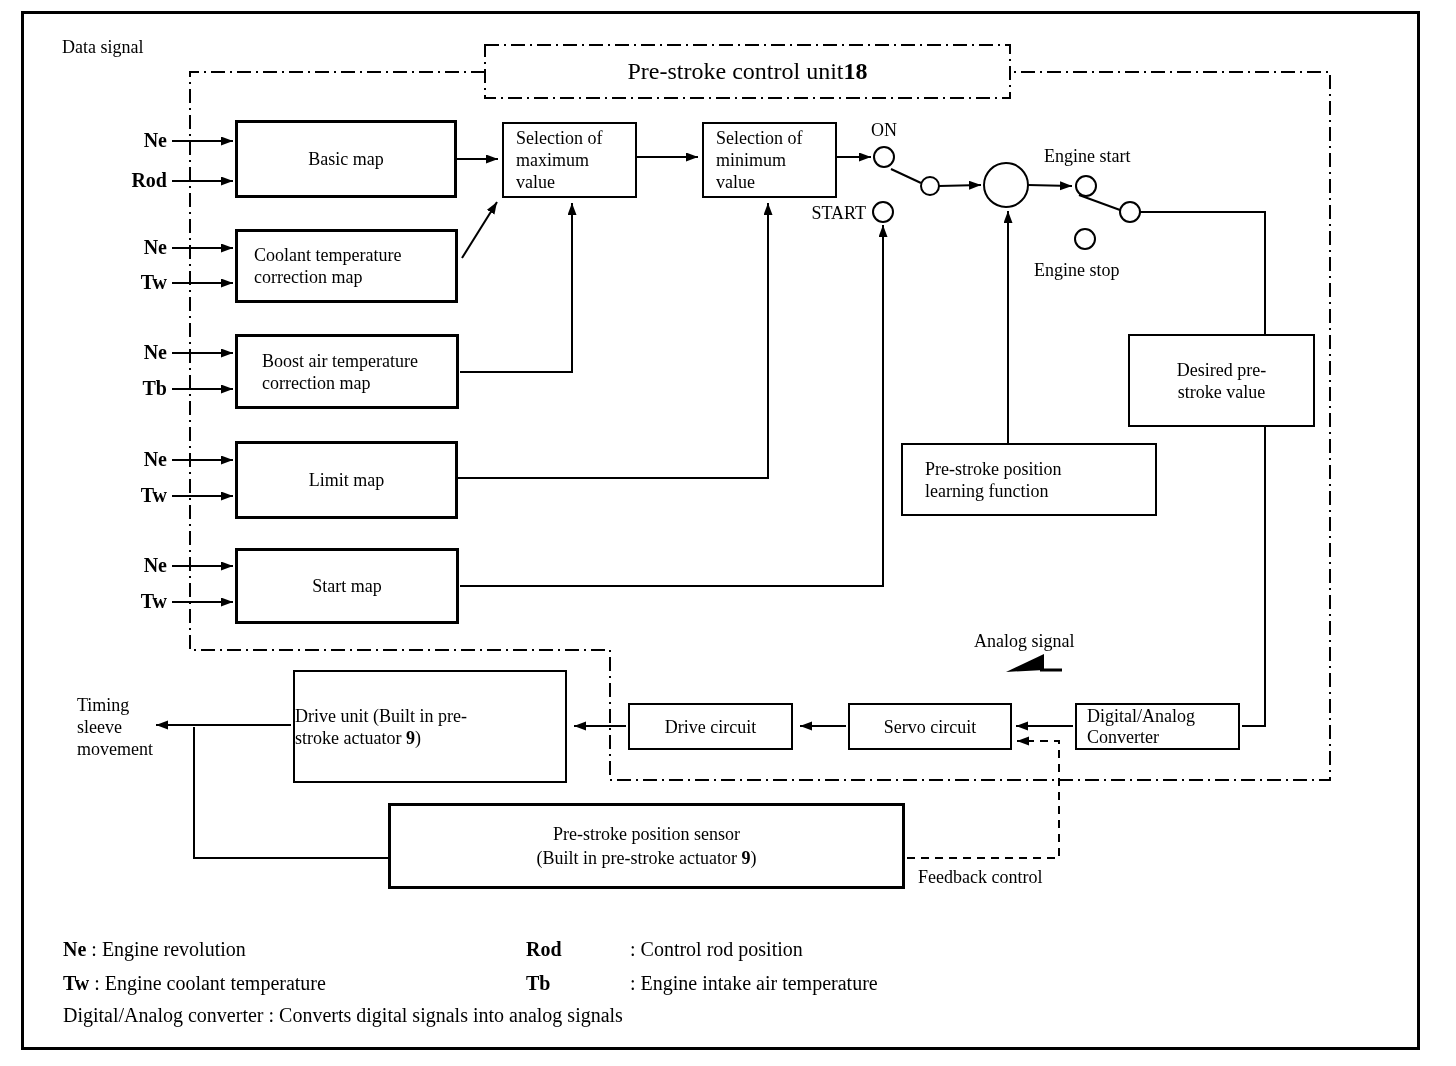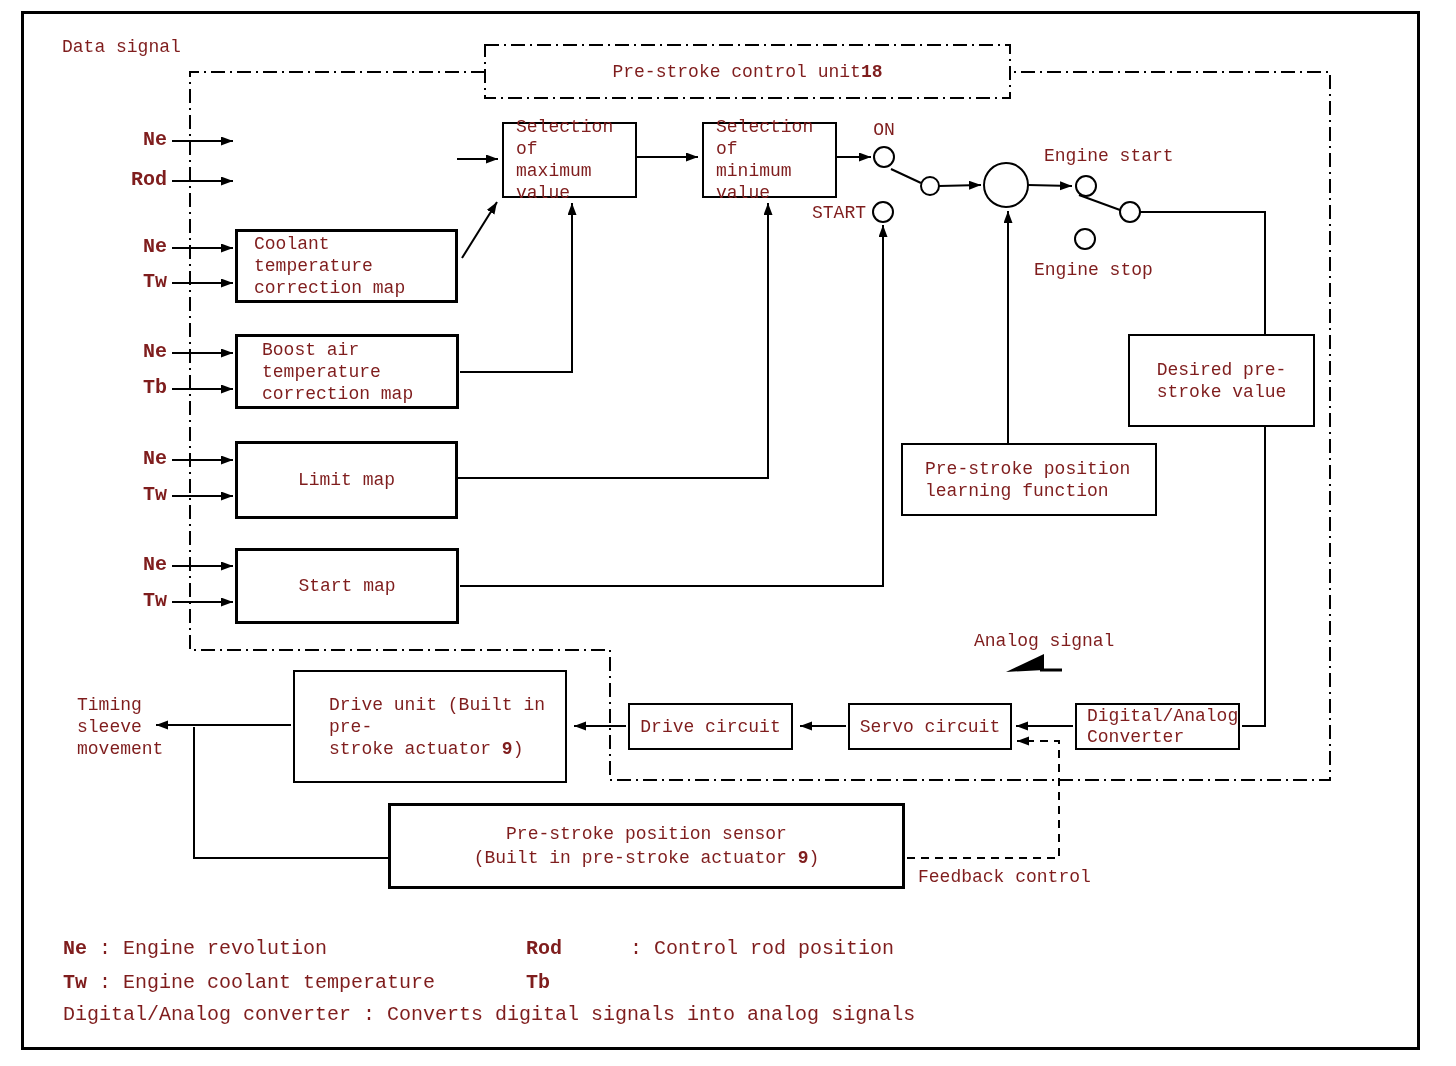--- a/index.html
+++ b/index.html
@@ -1,32 +1,32 @@
 <!DOCTYPE html>
 <html><head>
 <meta charset="utf-8">
 <style>
   html,body{margin:0;padding:0;background:#fff;}
-  .stage{position:relative;width:1456px;height:1066px;background:#fff;color:#7f1d1d;
-         font-family:Liberation Mono, monospace;overflow:hidden;}
+  .stage{position:relative;width:1456px;height:1066px;background:#fff;color:#000000;
+         font-family:Liberation Serif, serif;overflow:hidden;}
   .frame{position:absolute;left:21px;top:11px;width:1399px;height:1039px;
          border:3px solid #000;box-sizing:border-box;}
   svg.wires{position:absolute;left:0;top:0;width:1456px;height:1066px;}
   .box{position:absolute;box-sizing:border-box;border:2px solid #000;background:#fff;
        display:flex;flex-direction:column;justify-content:center;
        font-size:18px;line-height:22px;}
   .box.thick{border-width:3px;}
   .box.center{align-items:center;text-align:center;}
   .box.left{align-items:flex-start;text-align:left;}
   .lbl{position:absolute;white-space:nowrap;font-size:18px;line-height:22px;}
   .in-lbl{position:absolute;width:60px;text-align:right;font-weight:bold;
           font-size:20px;line-height:24px;white-space:nowrap;}
   .legend{position:absolute;white-space:nowrap;font-size:20px;line-height:24px;}
   .cu-label{position:absolute;left:485px;top:45px;width:525px;height:53px;
-            display:flex;align-items:center;justify-content:center;font-size:18px;}
+            display:flex;align-items:center;justify-content:center;font-size:24px;}
   b{font-weight:bold;}
 </style>
 </head>
 <body>
 
 <div class="stage">
 
   <div class="frame"></div>
 
   <svg class="wires" viewBox="0 0 1456 1066">
@@ -107,20 +107,23 @@
   <div class="in-lbl" style="left:107px;top:168px">Rod</div>
   <div class="in-lbl" style="left:107px;top:235px">Ne</div>
   <div class="in-lbl" style="left:107px;top:270px">Tw</div>
   <div class="in-lbl" style="left:107px;top:340px">Ne</div>
   <div class="in-lbl" style="left:107px;top:376px">Tb</div>
   <div class="in-lbl" style="left:107px;top:447px">Ne</div>
   <div class="in-lbl" style="left:107px;top:483px">Tw</div>
   <div class="in-lbl" style="left:107px;top:553px">Ne</div>
   <div class="in-lbl" style="left:107px;top:589px">Tw</div>
 
+  <div class="box thick center" style="left:235px;top:120px;width:222px;height:78px">
+    <div>Basic map</div>
+  </div>
 
   <div class="box thick left" style="left:235px;top:229px;width:223px;height:74px;padding-left:16px">
     <div>Coolant temperature</div>
     <div>correction map</div>
   </div>
 
   <div class="box thick left" style="left:235px;top:334px;width:224px;height:75px;padding-left:24px">
     <div>Boost air temperature</div>
     <div>correction map</div>
   </div>
@@ -148,21 +151,21 @@
   <div class="box center" style="left:1128px;top:334px;width:187px;height:93px">
     <div>Desired pre-</div>
     <div>stroke value</div>
   </div>
 
   <div class="box left" style="left:901px;top:443px;width:256px;height:73px;padding-left:22px">
     <div>Pre-stroke position</div>
     <div>learning function</div>
   </div>
 
-  <div class="box left" style="left:293px;top:670px;width:274px;height:113px;padding-left:34px">
+  <div class="box left" style="left:293px;top:670px;width:274px;height:113px;">
     <div>Drive unit (Built in pre-</div>
     <div><span>stroke actuator </span><b>9</b><span>)</span></div>
   </div>
 
   <div class="box center" style="left:628px;top:703px;width:165px;height:47px">
     <div>Drive circuit</div>
   </div>
 
   <div class="box center" style="left:848px;top:703px;width:164px;height:47px">
     <div>Servo circuit</div>
@@ -198,16 +201,17 @@
     <b>Rod</b>
   </div>
   <div class="legend" style="left:630px;top:937px">: Control rod position</div>
 
   <div class="legend" style="left:63px;top:971px">
     <b>Tw</b><span> : Engine coolant temperature</span>
   </div>
   <div class="legend" style="left:526px;top:971px">
     <b>Tb</b>
   </div>
+  <div class="legend" style="left:630px;top:971px">: Engine intake air temperature</div>
 
   <div class="legend" style="left:63px;top:1003px">Digital/Analog converter : Converts digital signals into analog signals</div>
 
 </div>
 
 </body></html>

